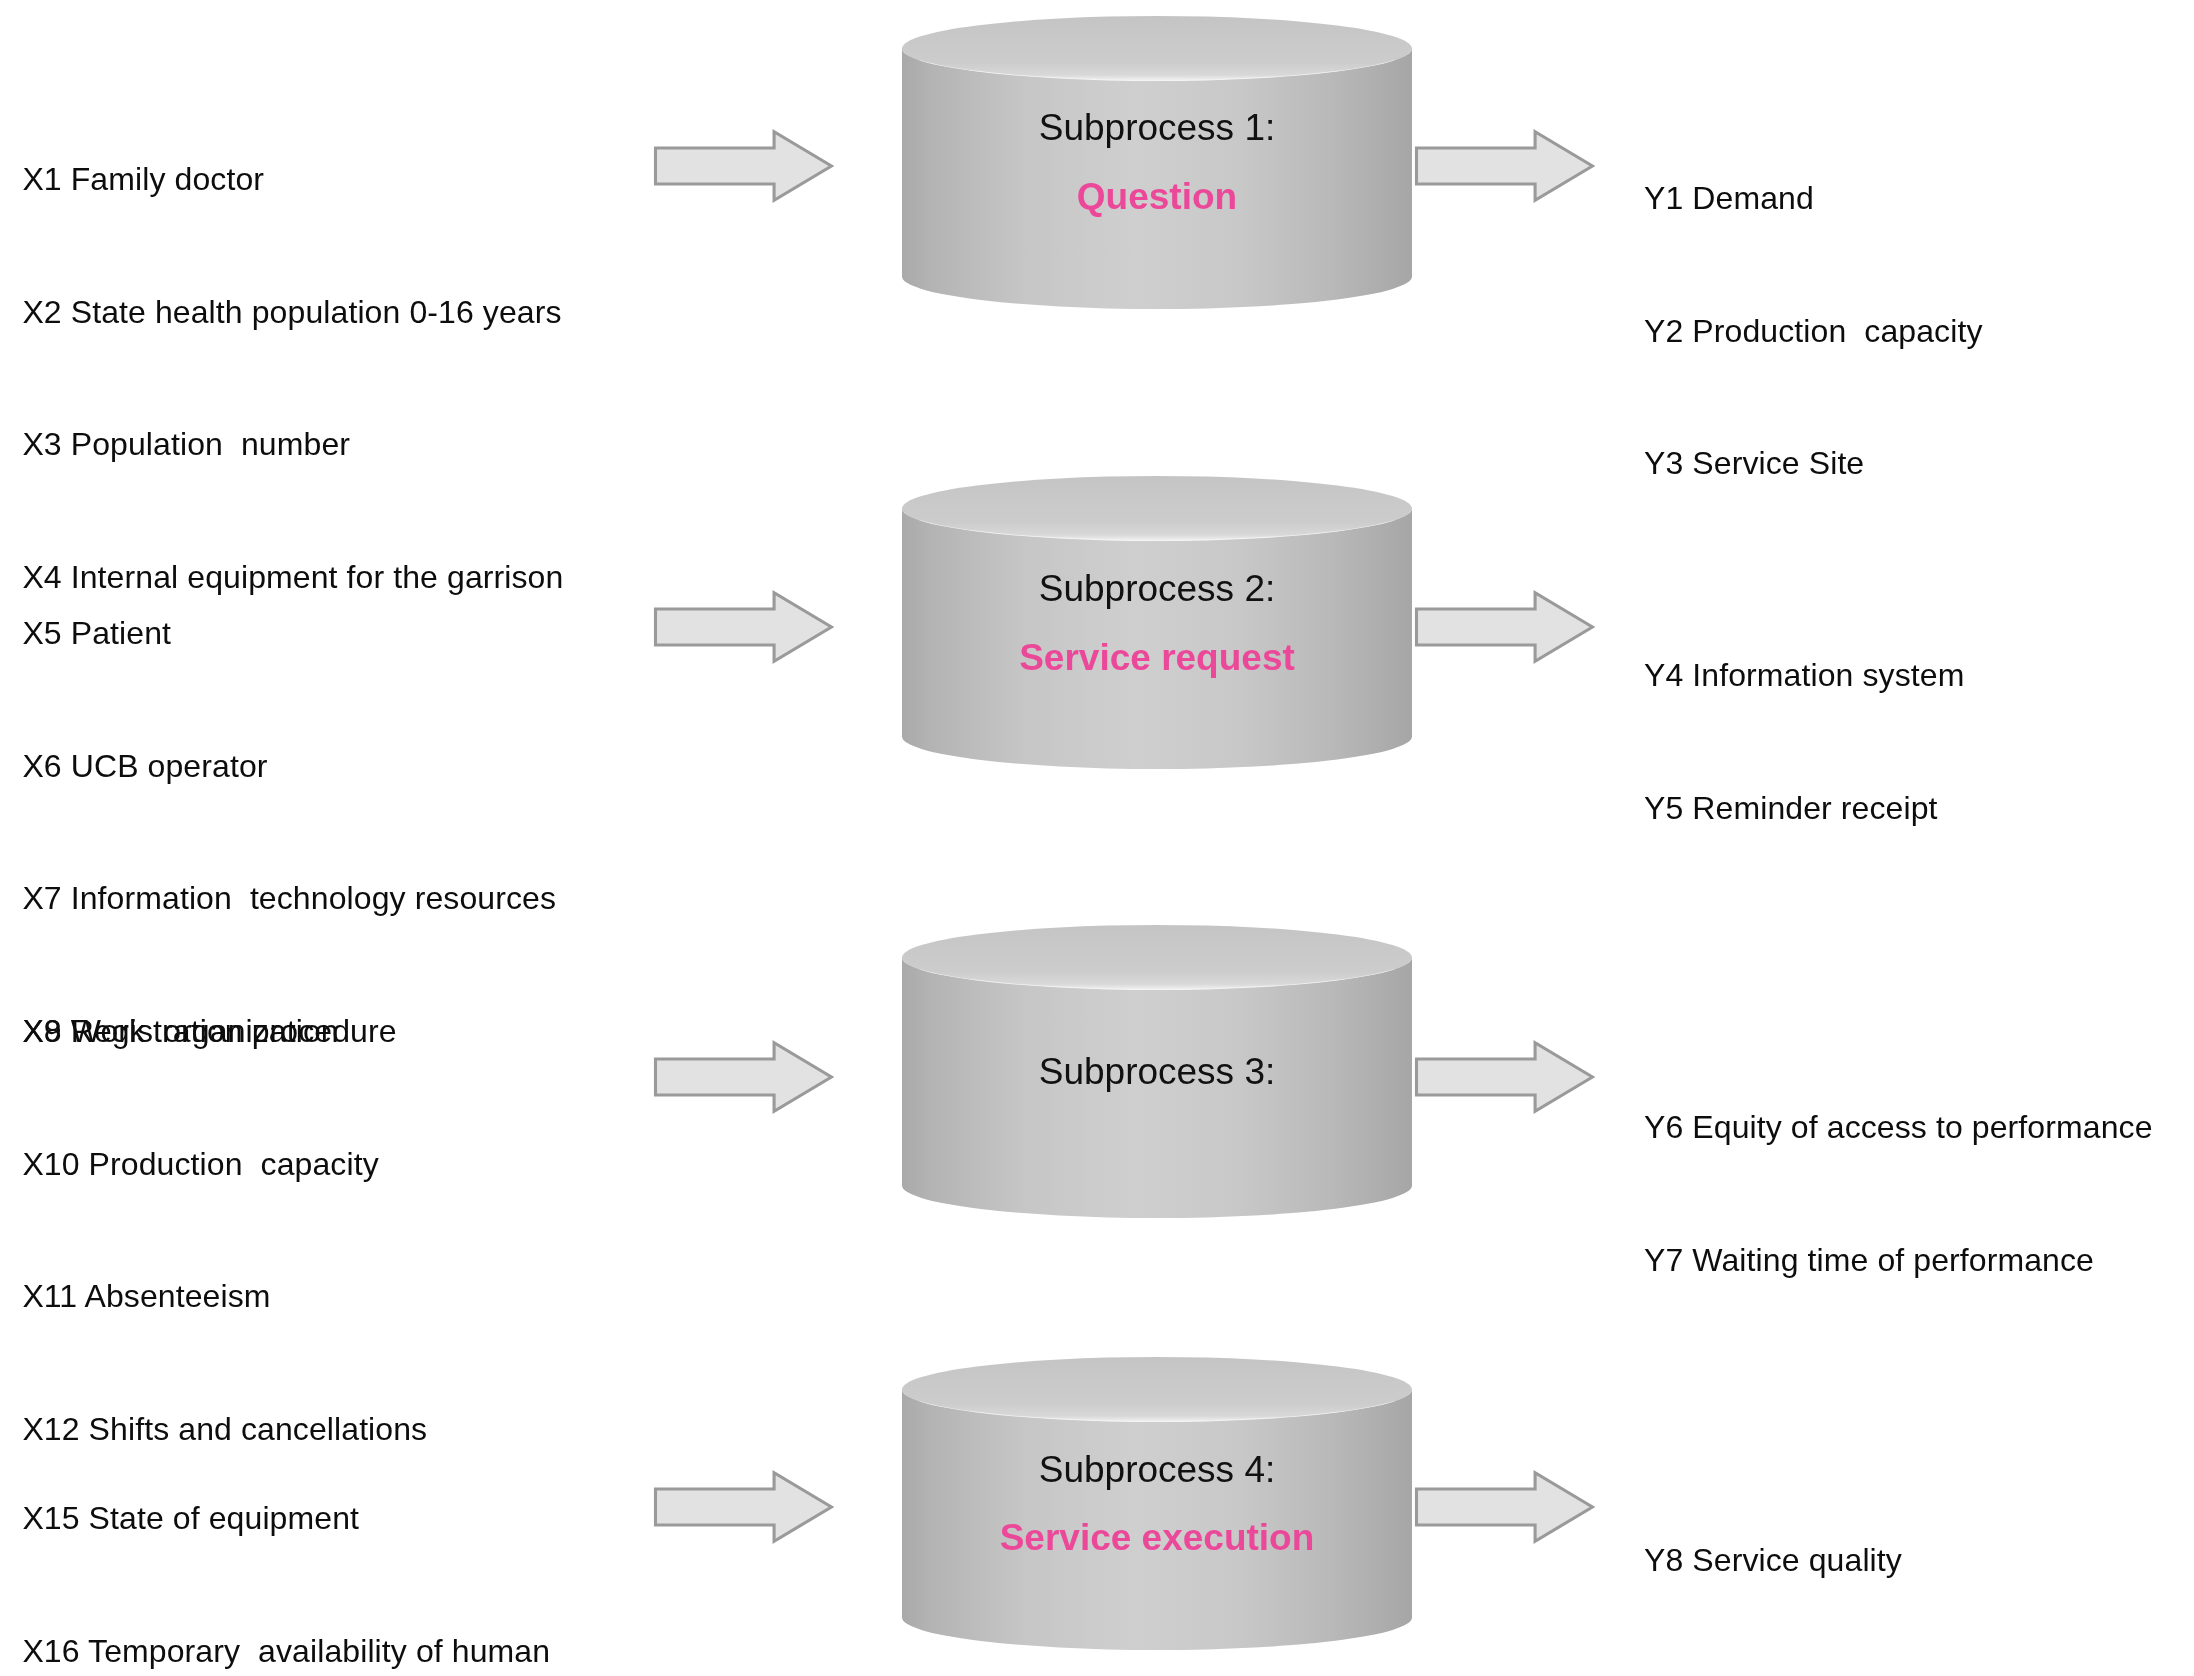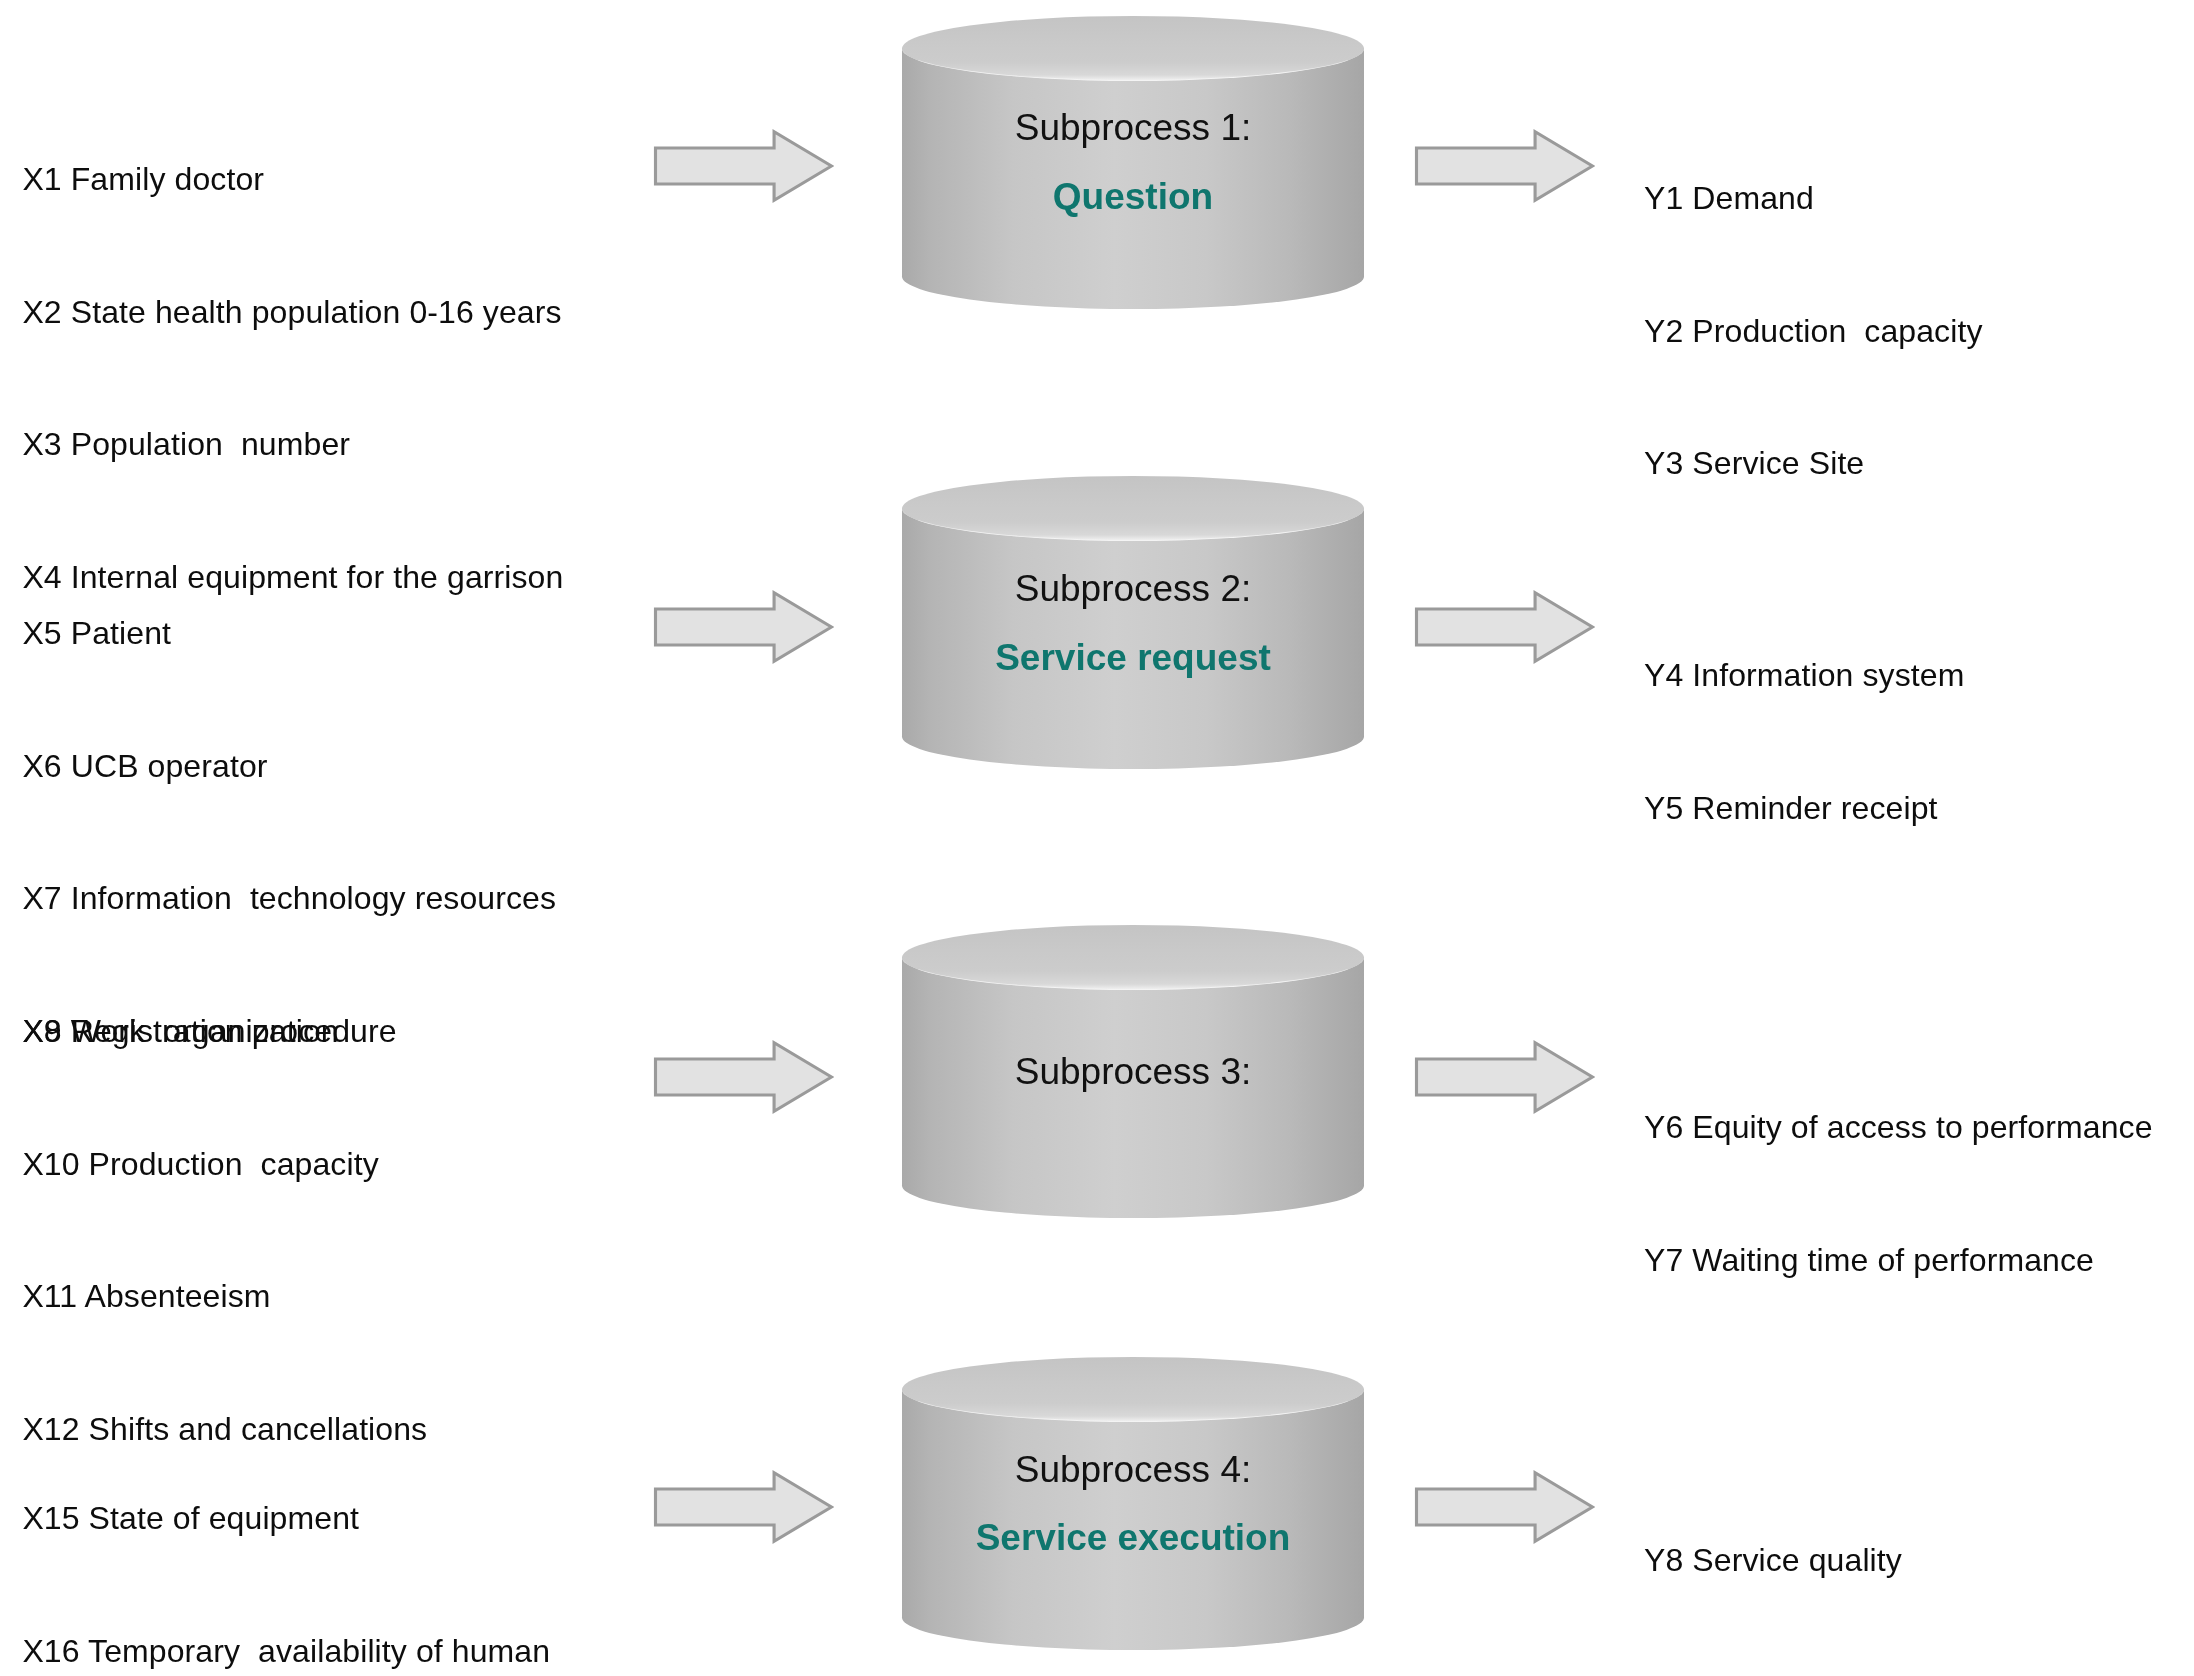--- a/index.html
+++ b/index.html
@@ -47,21 +47,21 @@
     position: absolute;
     width: 181px;
     height: 76px;
   }
   .arrow svg { display: block; width: 100%; height: 100%; }
 
   
   .cylinder {
     position: absolute;
     left: 902px;
-    width: 462px;
+    width: 510px;
   }
   .cyl-body {
     position: absolute;
     left: 0;
     right: 0;
     top: 32px;
     bottom: 32px;
     background: linear-gradient(to right,
         #a9a9a9 0%, #b4b4b4 6%, #c6c6c6 24%,
         #cfcfcf 46%, #c8c8c8 66%, #b9b9b9 84%, #a6a6a6 100%);
@@ -102,21 +102,21 @@
     display: block;
     font-size: 37px;
     font-weight: normal;
     color: #111111;
     line-height: 1.45;
   }
   .cyl-label .line2 {
     display: block;
     font-size: 37px;
     font-weight: bold;
-    color: #0f766e;
+    color: #ec4899;
     line-height: 1.45;
     margin-top: 15px;
   }
 </style>
 </head>
 <body>
 
 <div id="canvas">
 
   <div class="row" style="top:0px;height:411px;">

